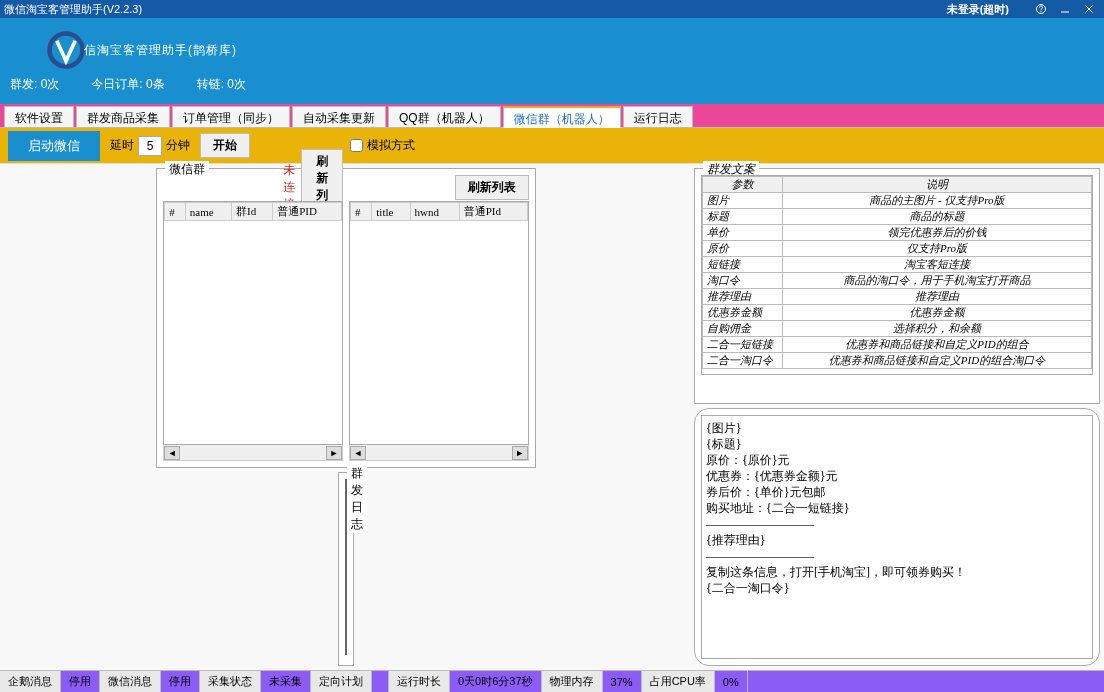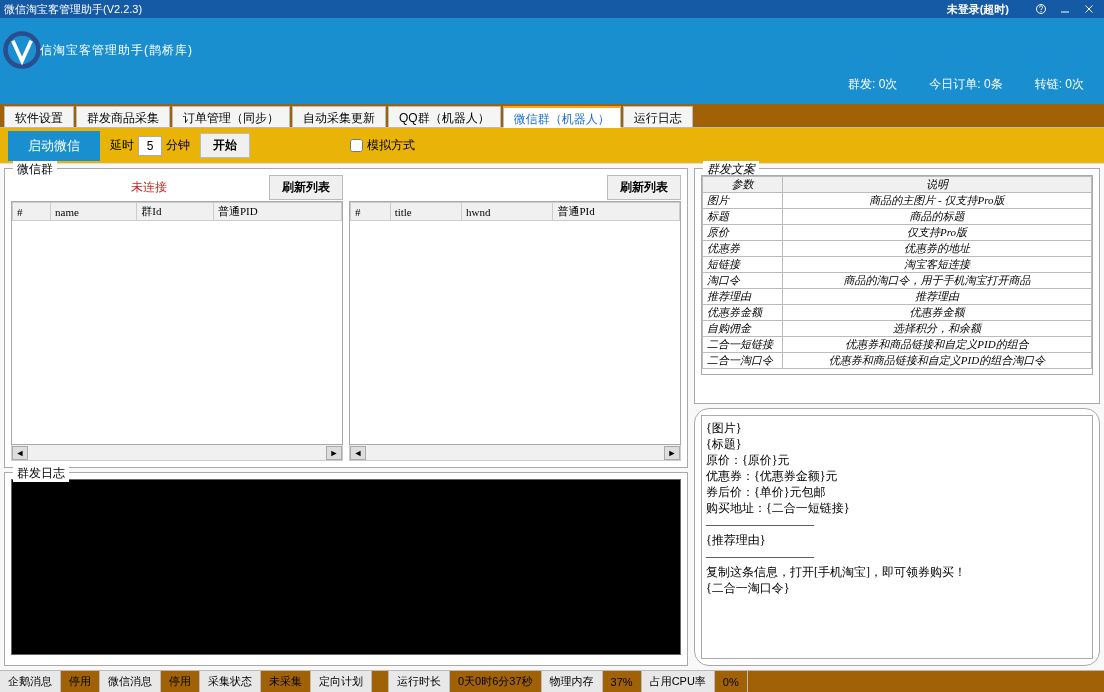--- a/index.html
+++ b/index.html
@@ -5,36 +5,36 @@
 * { margin: 0; padding: 0; box-sizing: border-box; font-family: "Microsoft YaHei", SimSun, Arial, sans-serif; font-size: 12px; }
 body { width: 1104px; height: 692px; background: #f0f0f0; overflow: hidden; }
 
 .title-bar { height: 18px; background: #155aa4; color: #fff; display: flex; align-items: center; padding: 0 4px; }
 .title-bar .title-text { flex: 1; font-size: 11px; }
 .title-bar .login-status { font-size: 11px; margin-right: 19px; font-weight: bold; }
 .title-bar .win-btn { width: 22px; height: 14px; display: inline-flex; align-items: center; justify-content: center; margin-left: 2px; color: #fff; }
 .title-bar .win-btn svg { width: 12px; height: 12px; }
 
 .header { height: 86px; background: #1a8fd0; color: #fff; display: flex; flex-direction: column; }
-.header .app-title { font-size: 32px; font-weight: normal; padding: 10px 0 0 0; letter-spacing: 1px; display: flex; align-items: center; }
+.header .app-title { font-size: 32px; font-weight: normal; padding: 10px 0 0 8px; letter-spacing: 1px; display: flex; align-items: center; margin-left: 36px; }
 .header .logo { width: 44px; height: 44px; display: inline-flex; align-items: center; justify-content: center; margin-right: -4px; }
-.header .stats { display: flex; justify-content: flex-end; padding: 4px 20px 2px 10px; gap: 32px; font-size: 12px; }
-
-.tabs { height: 24px; background: #a16207; border-bottom: 1px solid #bbb; display: flex; padding-left: 4px; position: relative; }
+.header .stats { display: flex; justify-content: flex-start; padding: 4px 20px 2px 10px; gap: 32px; font-size: 12px; }
+
+.tabs { height: 24px; background: #ec4899; border-bottom: 1px solid #bbb; display: flex; padding-left: 4px; position: relative; }
 .tab { padding: 3px 10px; border: 1px solid #bbb; border-bottom: none; margin-right: 2px; margin-top: 2px; background: #f5f5f5; cursor: pointer; font-size: 12px; }
 .tab.active { background: #fff; border-bottom: 1px solid #fff; margin-bottom: -1px; color: #1a6ed8; border-top: 2px solid #f5a623; }
 
 .toolbar { height: 36px; background: #eab308; display: flex; align-items: center; padding: 4px 8px; gap: 10px; border-bottom: 1px solid #ddd; }
 .btn-primary { background: #1a8fd0; color: #fff; border: none; padding: 6px 20px; cursor: pointer; font-size: 13px; }
 .btn { background: #f0f0f0; border: 1px solid #bbb; padding: 3px 12px; cursor: pointer; font-weight: bold; }
 .toolbar input[type="text"] { width: 24px; height: 20px; border: 1px solid #aaa; text-align: center; }
 .toolbar label { display: flex; align-items: center; gap: 4px; }
 
 .content { display: flex; height: 506px; padding: 4px; gap: 6px; background: #f8f8f8; }
-.left-col { flex: 1; display: flex; flex-direction: column; gap: 4px; }
+.left-col { flex: 1; display: flex; flex-direction: column; gap: 4px; align-items: center; }
 .right-col { width: 406px; display: flex; flex-direction: column; gap: 4px; }
 
 .groupbox { border: 1px solid #aaa; background: #fff; position: relative; padding: 6px; }
 .groupbox-title { position: absolute; top: -8px; left: 8px; background: #fff; padding: 0 4px; font-size: 12px; }
 
 .weixin-section { height: 300px; display: flex; gap: 6px; }
 .weixin-section .half { flex: 1; display: flex; flex-direction: column; }
 .weixin-section .top-row { display: flex; justify-content: flex-end; align-items: center; gap: 6px; height: 24px; margin-bottom: 2px; }
 .weixin-section .top-row .status { color: #d02020; margin-right: auto; padding-left: 120px; }
 
@@ -51,21 +51,21 @@
 .template-section { height: 236px; font-style: italic; }
 .param-table { width: 100%; border-collapse: collapse; }
 .param-table th, .param-table td { border: 1px solid #bbb; padding: 0px 4px; font-size: 11px; font-family: SimSun; text-align: center; height: 15px; line-height: 15px; }
 .param-table th { background: #f0f0f0; font-weight: normal; }
 .param-table td:first-child { text-align: left; width: 80px; }
 .param-scroll { height: 200px; overflow-y: auto; border: 1px solid #aaa; position: relative; }
 
 .template-edit { flex: 1; border-radius: 15px; }
 .template-text { width: 100%; height: 100%; border: 1px solid #aaa; padding: 4px; font-family: SimSun; font-size: 12px; line-height: 16px; resize: none; white-space: pre-wrap; overflow-y: scroll; }
 
-.status-bar { height: 22px; background: #a16207; border-top: 1px solid #bbb; display: flex; align-items: center; }
+.status-bar { height: 22px; background: #8b5cf6; border-top: 1px solid #bbb; display: flex; align-items: center; }
 .status-bar .cell { border-right: 1px solid #bbb; padding: 2px 8px; font-size: 11px; height: 100%; display: flex; align-items: center; }
 .status-bar .cell.label { background: #e8e8e8; }
 
 ::-webkit-scrollbar { width: 16px; height: 16px; }
 ::-webkit-scrollbar-track { background: #f0f0f0; }
 ::-webkit-scrollbar-thumb { background: #c8c8c8; border: 1px solid #aaa; }
 ::-webkit-scrollbar-button { background: #e0e0e0; border: 1px solid #aaa; height: 16px; width: 16px; }
 </style>
 </head>
 <body>
@@ -203,26 +203,26 @@
           <tbody id="param-body">
               <tr>
                 <td>图片</td>
                 <td>商品的主图片 - 仅支持Pro版</td>
               </tr>
               <tr>
                 <td>标题</td>
                 <td>商品的标题</td>
               </tr>
               <tr>
+                <td>单价</td>
+                <td>领完优惠券后的价钱</td>
+              </tr>
+              <tr>
                 <td>原价</td>
                 <td>仅支持Pro版</td>
-              </tr>
-              <tr>
-                <td>优惠券</td>
-                <td>优惠券的地址</td>
               </tr>
               <tr>
                 <td>短链接</td>
                 <td>淘宝客短连接</td>
               </tr>
               <tr>
                 <td>淘口令</td>
                 <td>商品的淘口令，用于手机淘宝打开商品</td>
               </tr>
               <tr>

